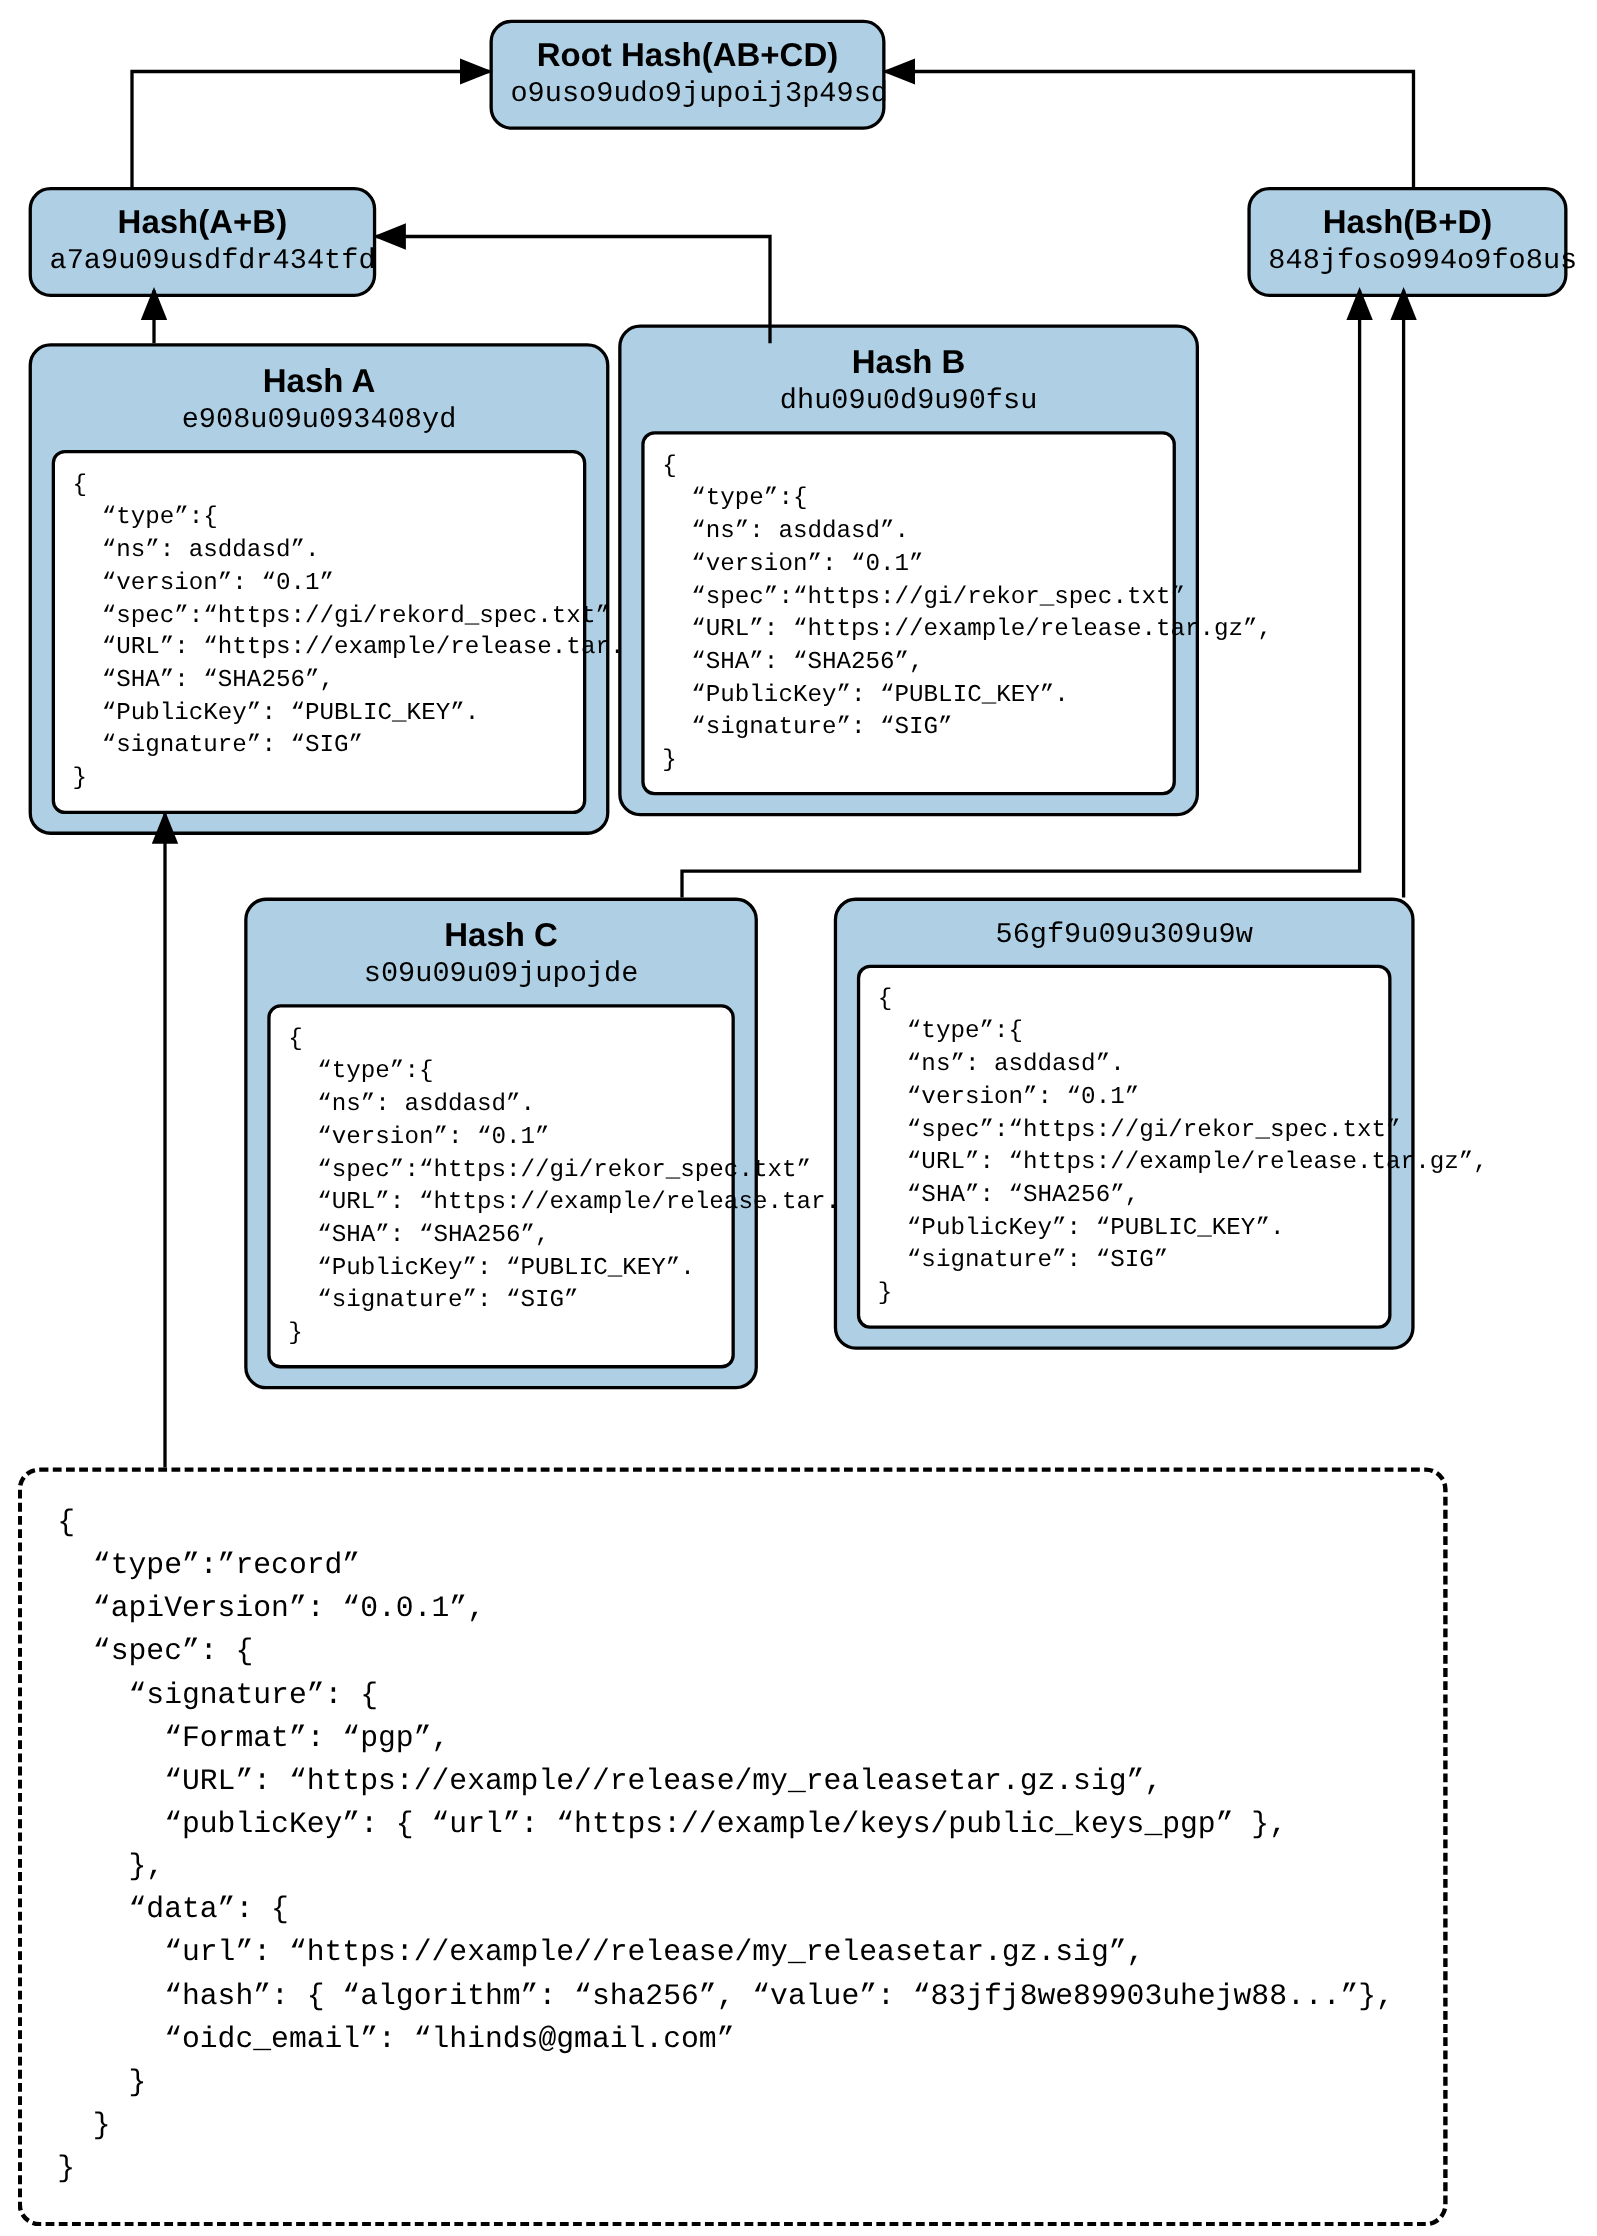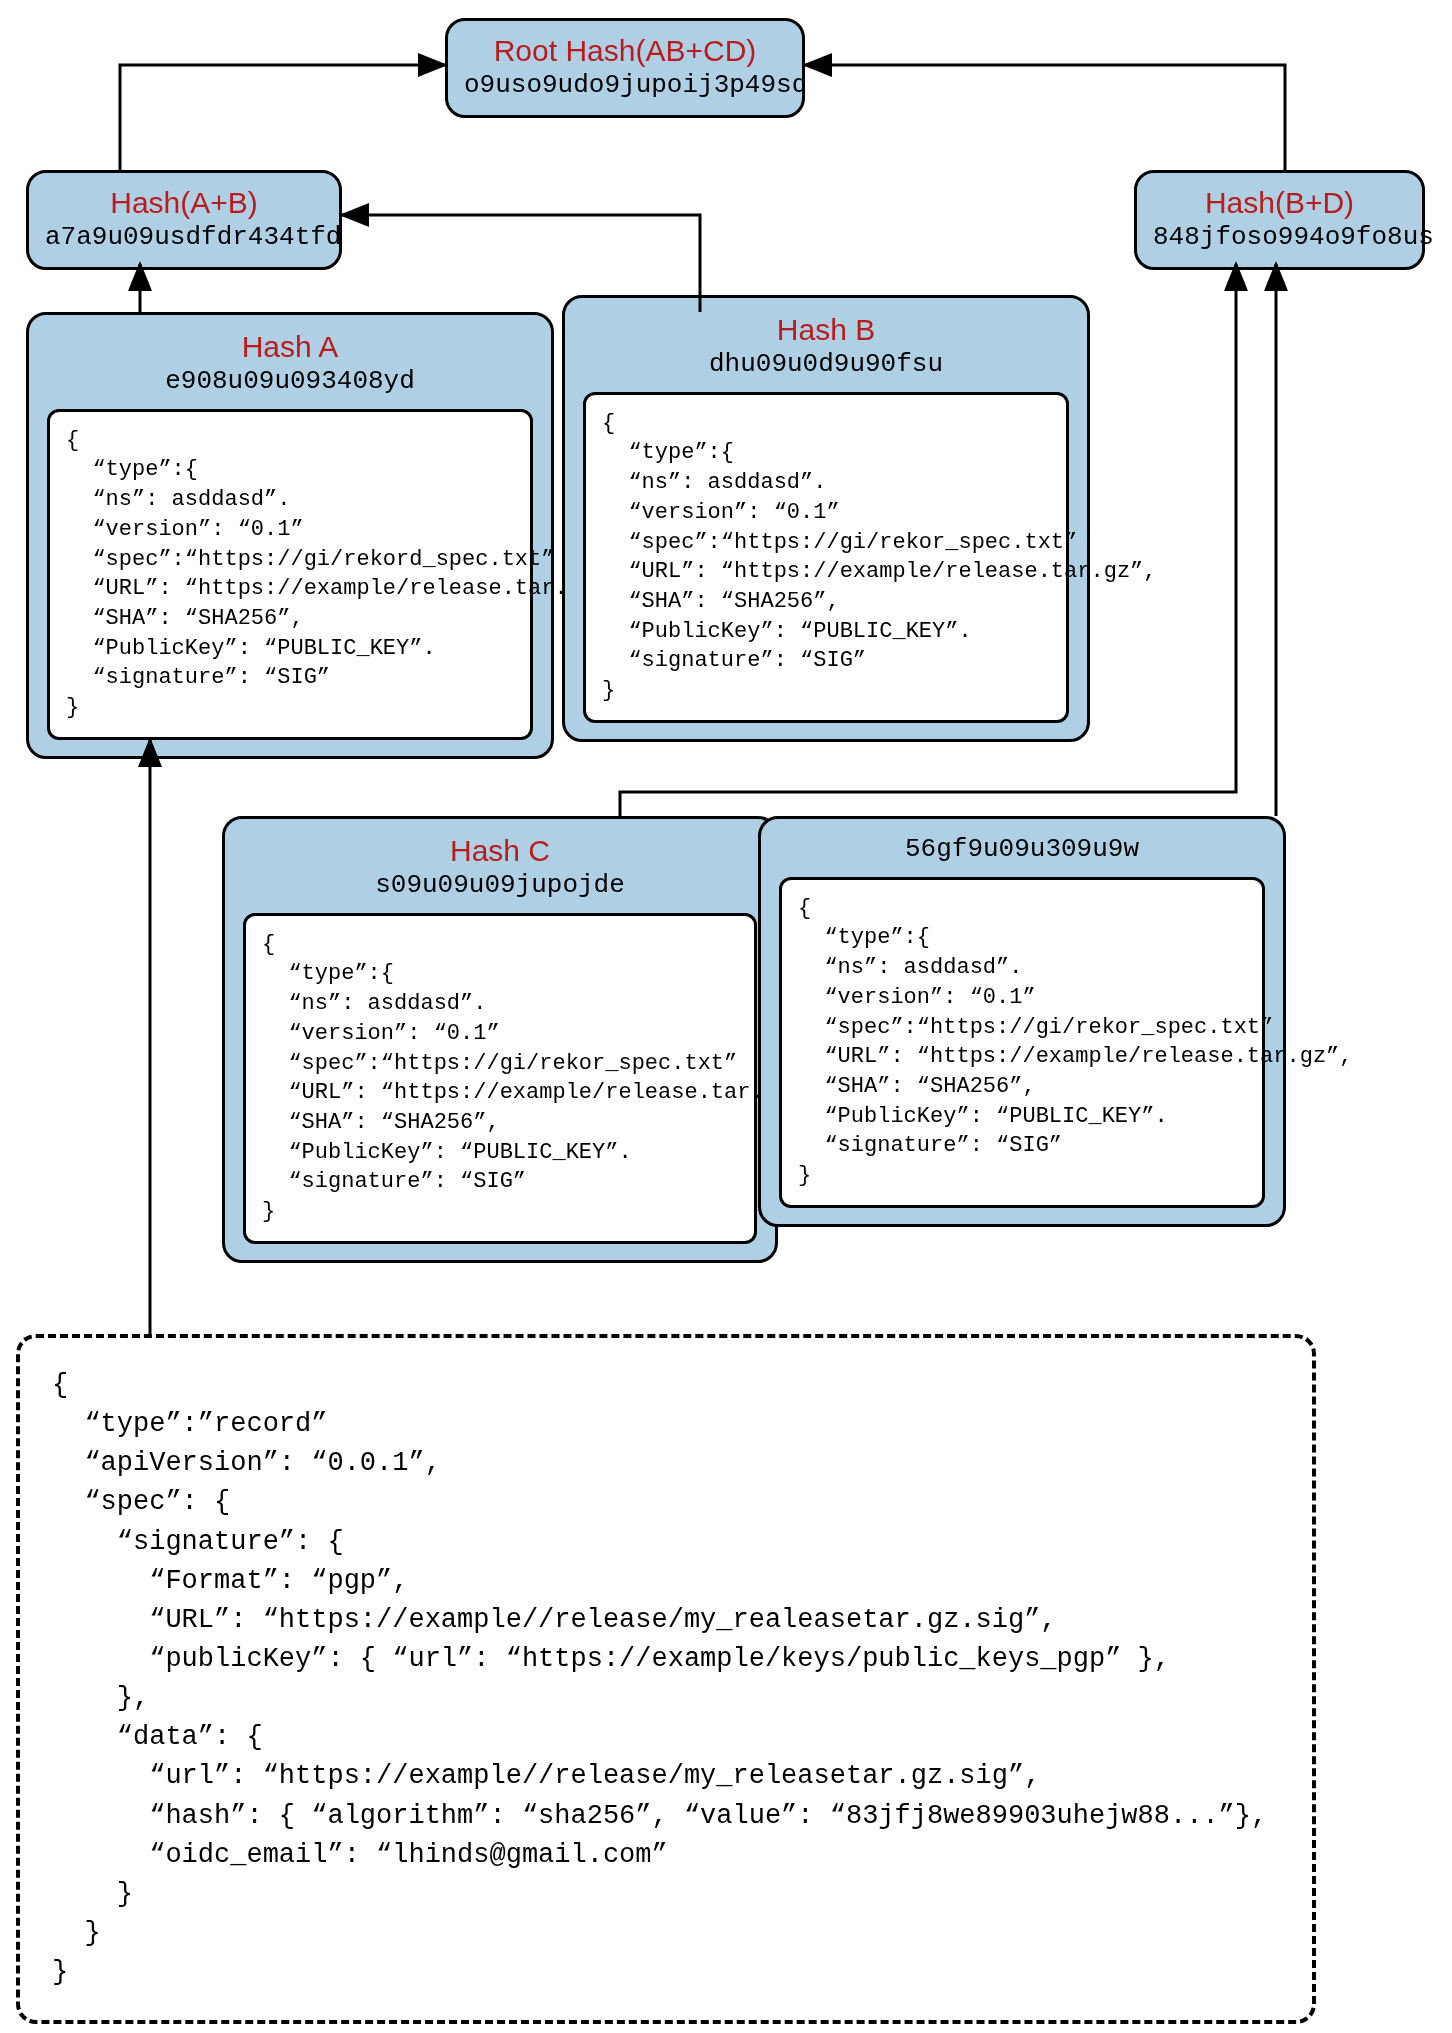--- a/index.html
+++ b/index.html
@@ -13,22 +13,22 @@
   .node {
     position: absolute;
     background: #afd0e4;
     border: 3px solid #000;
     border-radius: 20px;
     text-align: center;
     padding: 12px 16px;
   }
   .node-title {
     font-size: 30px;
-    font-weight: 400;
-    color: #b91c1c;
+    font-weight: 700;
+    color: #000000;
     line-height: 1.2;
   }
   .node-hash {
     font-family: "Courier New", monospace;
     font-size: 26px;
     color: #000;
     line-height: 1.3;
   }
   .big-node {
     position: absolute;
@@ -117,21 +117,21 @@
   “ns”: asddasd”.
   “version”: “0.1”
   “spec”:“https://gi/rekor_spec.txt”
   “URL”: “https://example/release.tar.gz”,
   “SHA”: “SHA256”,
   “PublicKey”: “PUBLIC_KEY”.
   “signature”: “SIG”
 }</div>
 </div>
 
-<div class="big-node" style="left:222px; top:816px; width:556px;">
+<div class="big-node" style="left:222px; top:816px; width:467px;">
   <div class="big-node-header">
     <div class="node-title">Hash C</div>
     <div class="node-hash">s09u09u09jupojde</div>
   </div>
   <div class="json-box">{
   “type”:{
   “ns”: asddasd”.
   “version”: “0.1”
   “spec”:“https://gi/rekor_spec.txt”
   “URL”: “https://example/release.tar.gz”,

